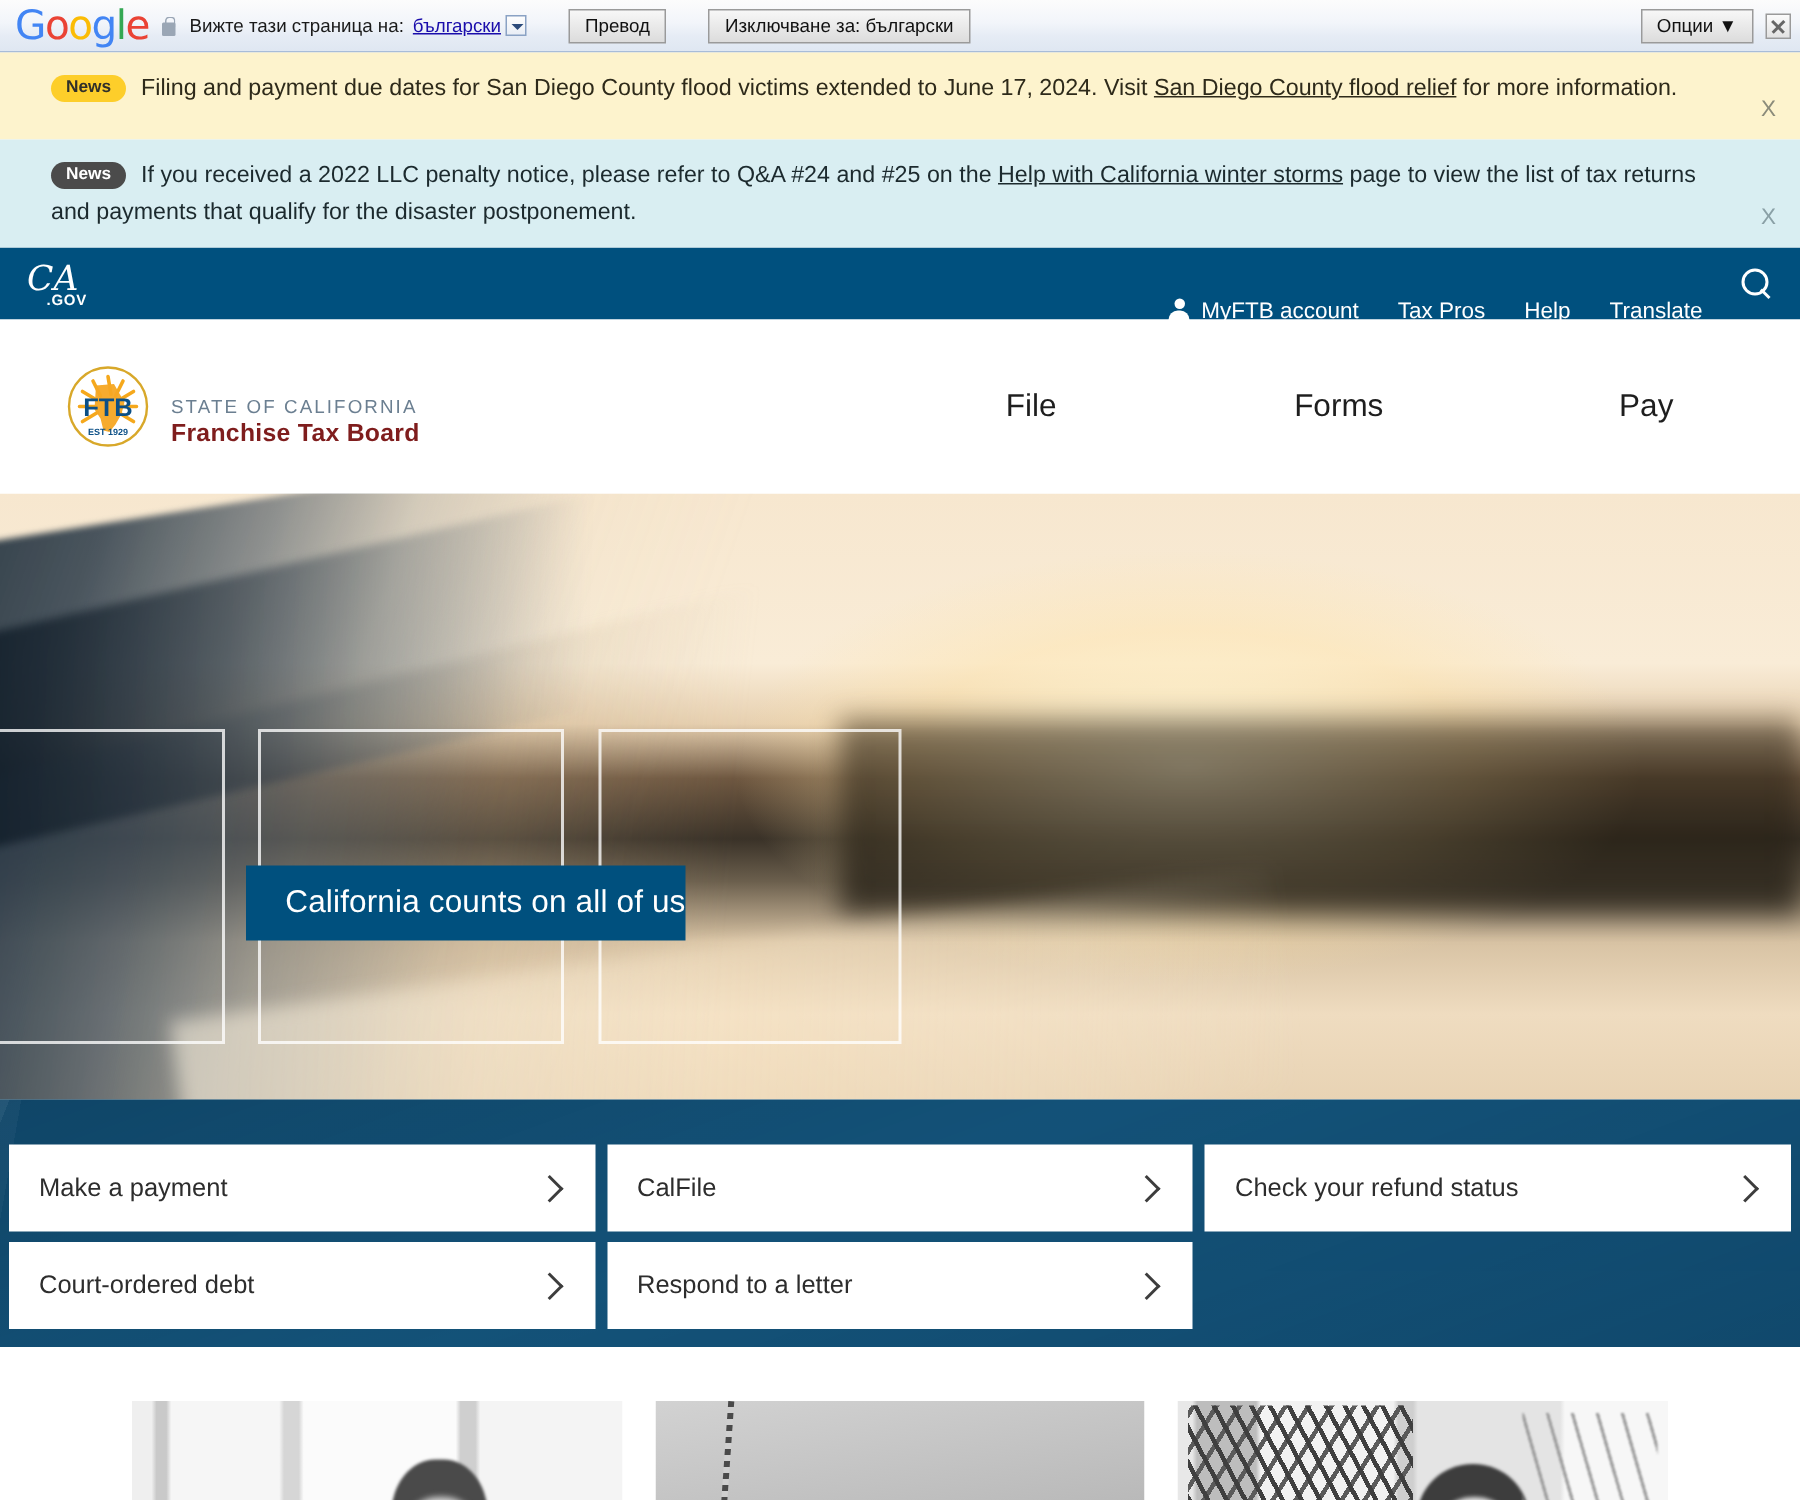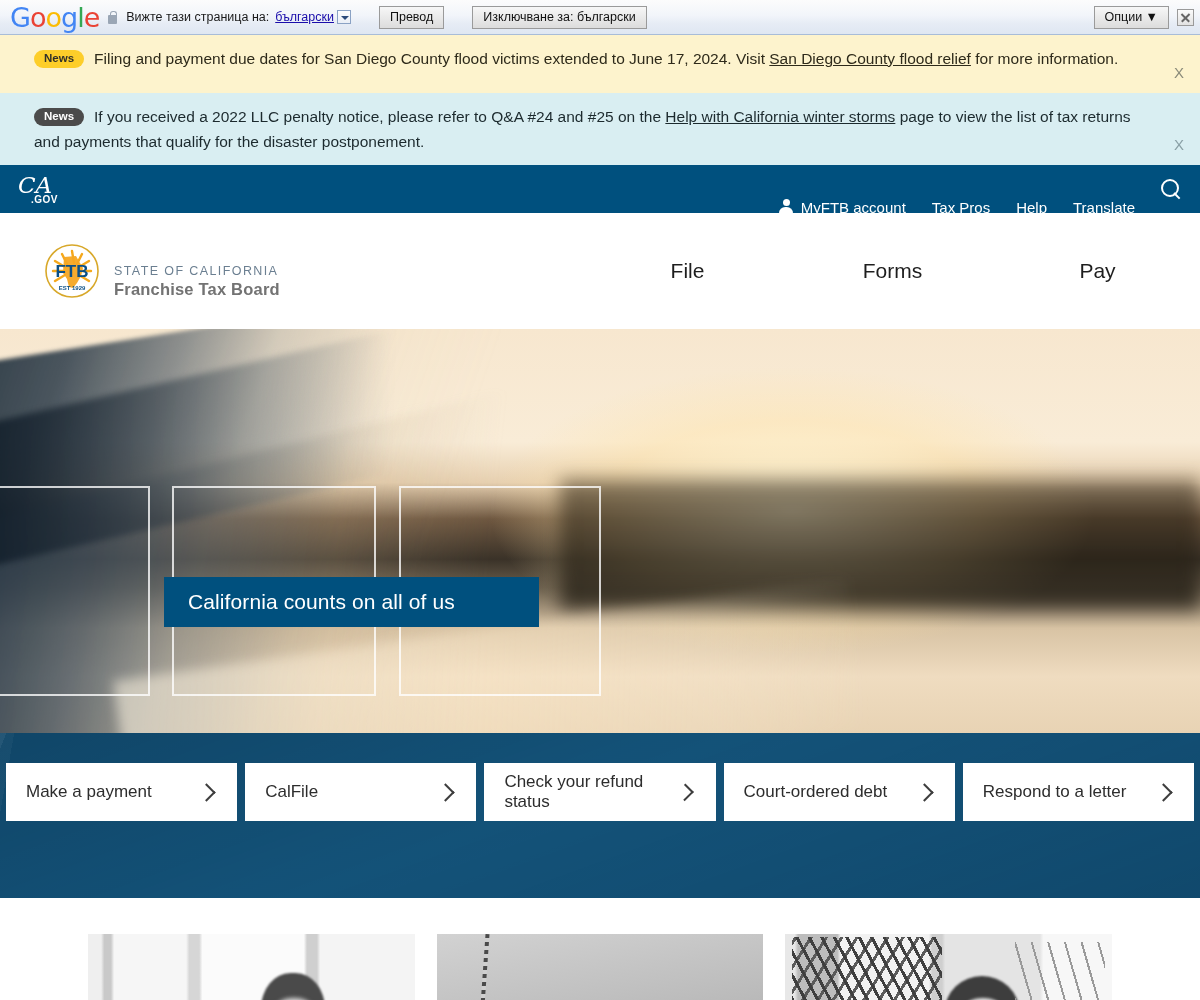--- a/index.html
+++ b/index.html
@@ -61,21 +61,21 @@
   .person-ico:before{content:"";position:absolute;left:4px;top:0;width:7px;height:7px;border-radius:50%;background:#fff;}
   .person-ico:after{content:"";position:absolute;left:0.5px;top:8px;width:14px;height:8px;border-radius:7px 7px 2px 2px;background:#fff;}
   .search-ico{ width:21px;height:21px;position:relative; cursor:pointer;}
   .search-ico:before{content:"";position:absolute;left:0;top:0;width:14px;height:14px;border:2px solid #fff;border-radius:50%;}
   .search-ico:after{content:"";position:absolute;left:13px;top:13px;width:8px;height:2px;background:#fff;transform:rotate(45deg);transform-origin:left center;}
 
   
   .main-head{ height:116px; background:#fff; display:flex; align-items:center; padding:0 0 0 44px; }
   .brand{ display:flex; align-items:flex-end; gap:14px; }
   .brand-txt .l1{ font-size:12.5px; letter-spacing:1.4px; color:#6b7f91; font-weight:500; }
-  .brand-txt .l2{ font-size:16.5px; letter-spacing:.2px; color:#737373; font-weight:bold; margin-top:2px;}
+  .brand-txt .l2{ font-size:16.5px; letter-spacing:.2px; color:#7f1d1d; font-weight:bold; margin-top:2px;}
   .main-nav{ margin-left:auto; display:flex; align-items:flex-start; }
   .main-nav a{ font-size:21px; color:#1e1e1e; text-decoration:none; text-align:center; cursor:pointer; }
   .mn0{width:205px} .mn1{width:205px} .mn2{width:205px} .mn3{width:237px}
 
   
   .hero{ position:relative; height:404px; overflow:hidden; }
   .hero-bg{ position:absolute; inset:0;
     background:
       radial-gradient(ellipse 420px 200px at 66% 45%, rgba(255,246,214,.95) 0%, rgba(255,228,170,.45) 45%, rgba(255,228,170,0) 72%),
       linear-gradient(180deg, #f7e7cf 0%, #f9ecd7 28%, #e7d0b0 38%, #6e5740 47%, #3a3228 57%, #6b5f4d 64%, #d8c3a4 74%, #efdcc0 86%, #e8d3b4 100%);
@@ -99,33 +99,33 @@
   }
   .hero-dark-right{ position:absolute; right:0; top:150px; width:640px; height:130px;
     background:linear-gradient(180deg, rgba(60,48,30,.55), rgba(30,26,18,.80));
     filter:blur(9px);
   }
   .hero-frames{ position:absolute; left:0; top:157px; width:640px; height:210px; }
   .hero-frame{ position:absolute; top:0; height:210px; border:2px solid rgba(255,255,255,.78); }
   .hf1{ left:-150px; width:300px; }
   .hf2{ left:172px; width:204px; }
   .hf3{ left:399px; width:202px; }
-  .hero-banner{ position:absolute; left:164px; top:577px; width:375px; height:50px;
-    background:#00507e; display:flex; align-items:center; }
+  .hero-banner{ position:absolute; left:164px; top:577px; width:293px; height:50px;
+    background:#00507e; display:flex; align-items:center;justify-content:flex-end; }
   .hero-banner span{ color:#fff; font-size:21px; padding-left:24px; letter-spacing:.1px;}
 
   
   .qband{ position:relative; height:165px; background:#135177; overflow:hidden; }
   .qband-tex{ position:absolute; inset:0; opacity:.55;
      background:
        linear-gradient(112deg, rgba(255,255,255,.10) 0 6px, rgba(0,0,0,0) 6px 34px),
        linear-gradient(100deg, rgba(255,255,255,.06) 0 14px, rgba(0,0,0,0) 14px 60px),
        linear-gradient(160deg, rgba(10,45,70,.55), rgba(25,90,130,.25) 45%, rgba(12,55,85,.55));
   }
-  .qgrid{ position:relative; display:grid; grid-template-columns:repeat(5,1fr);
+  .qgrid{ position:relative; display:grid; grid-template-columns:repeat(3,1fr);
           column-gap:8px; row-gap:7px; padding:30px 6px 0; }
   .qcard{ background:#fff; height:58px; display:flex; align-items:center; justify-content:space-between;
           padding:0 18px 0 20px; cursor:pointer; }
   .qcard .lbl{ font-size:17px; color:#2d2d2d; }
   .chev{ width:13px; height:13px; border-right:2.6px solid #3d3d3d; border-top:2.6px solid #3d3d3d;
          transform:rotate(45deg); margin-right:6px;}
 
   
   .bottom{ background:#fff; height:110px; padding-top:36px; }
   .bgrid{ display:grid; grid-template-columns:repeat(3,1fr); column-gap:22px; padding:0 88px; }

